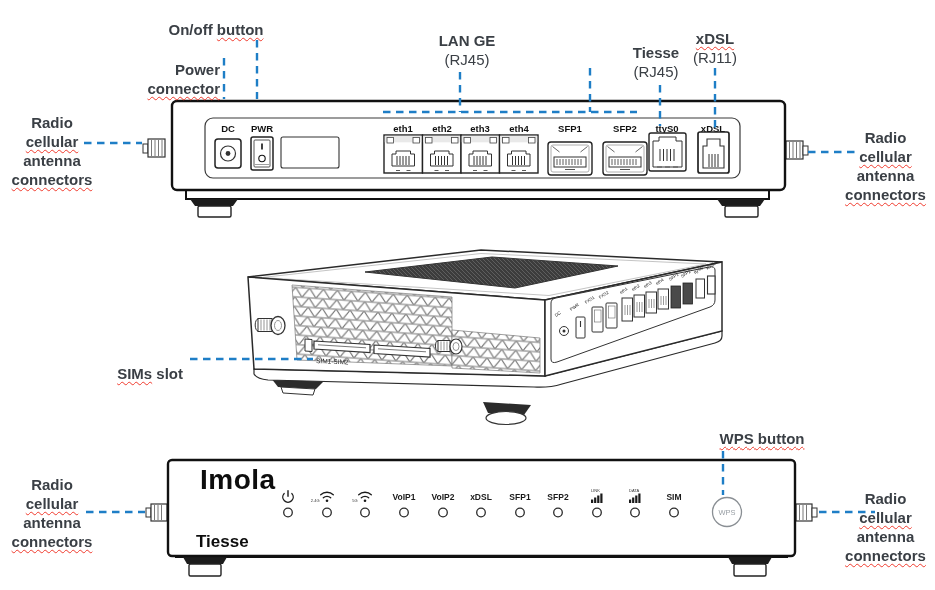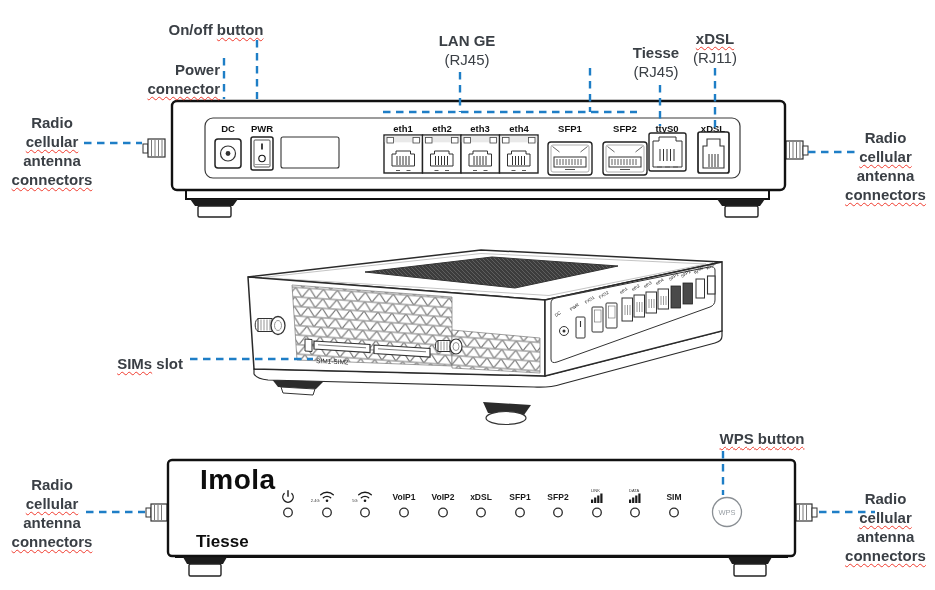--- a/index.html
+++ b/index.html
@@ -340,21 +340,21 @@
   <span class="sq">connectors</span>
 </div>
 
 <div class="lbl" style="left:836px;top:128px;width:99px;">
   <span>Radio</span><br>
   <span class="sq">cellular</span><br>
   <span>antenna</span><br>
   <span class="sq">connectors</span>
 </div>
 
-<div class="lbl ra" style="left:83px;top:354px;width:100px;">
+<div class="lbl ra" style="left:83px;top:364px;width:100px;">
   <span class="sq">SIMs</span>
   <span>slot</span>
 </div>
 
 <div class="lbl" style="left:702px;top:429px;width:120px;">
   <span class="sq">WPS button</span>
 </div>
 
 <div class="lbl" style="left:0px;top:475px;width:104px;">
   <span>Radio</span><br>

